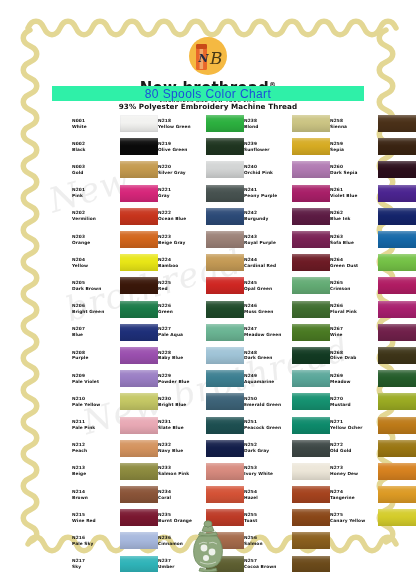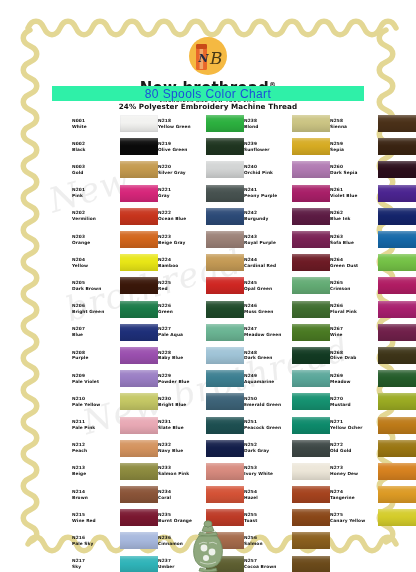--- a/index.html
+++ b/index.html
@@ -150,21 +150,21 @@
     </svg>
     <div class="brand">
       <span>New brothread</span><span class="reg">®</span>
     </div>
     <div class="tagline">EMBROIDER AND SEW YOUR LIFE</div>
   </div>
 
   <div class="title-bar">
     <span>80 Spools Color Chart</span>
   </div>
-  <div class="subtitle">24% Polyester Embroidery Machine Thread</div>
+  <div class="subtitle">93% Polyester Embroidery Machine Thread</div>
 
   <div class="grid" id="grid">
       <div class="row">
         <div class="cell">
           <div class="cell-text">
             <span class="code">N001</span>
             <span class="cname">White</span>
           </div>
           <div class="swatch white-sw" style="background: rgb(242, 242, 240);"></div>
         </div>

